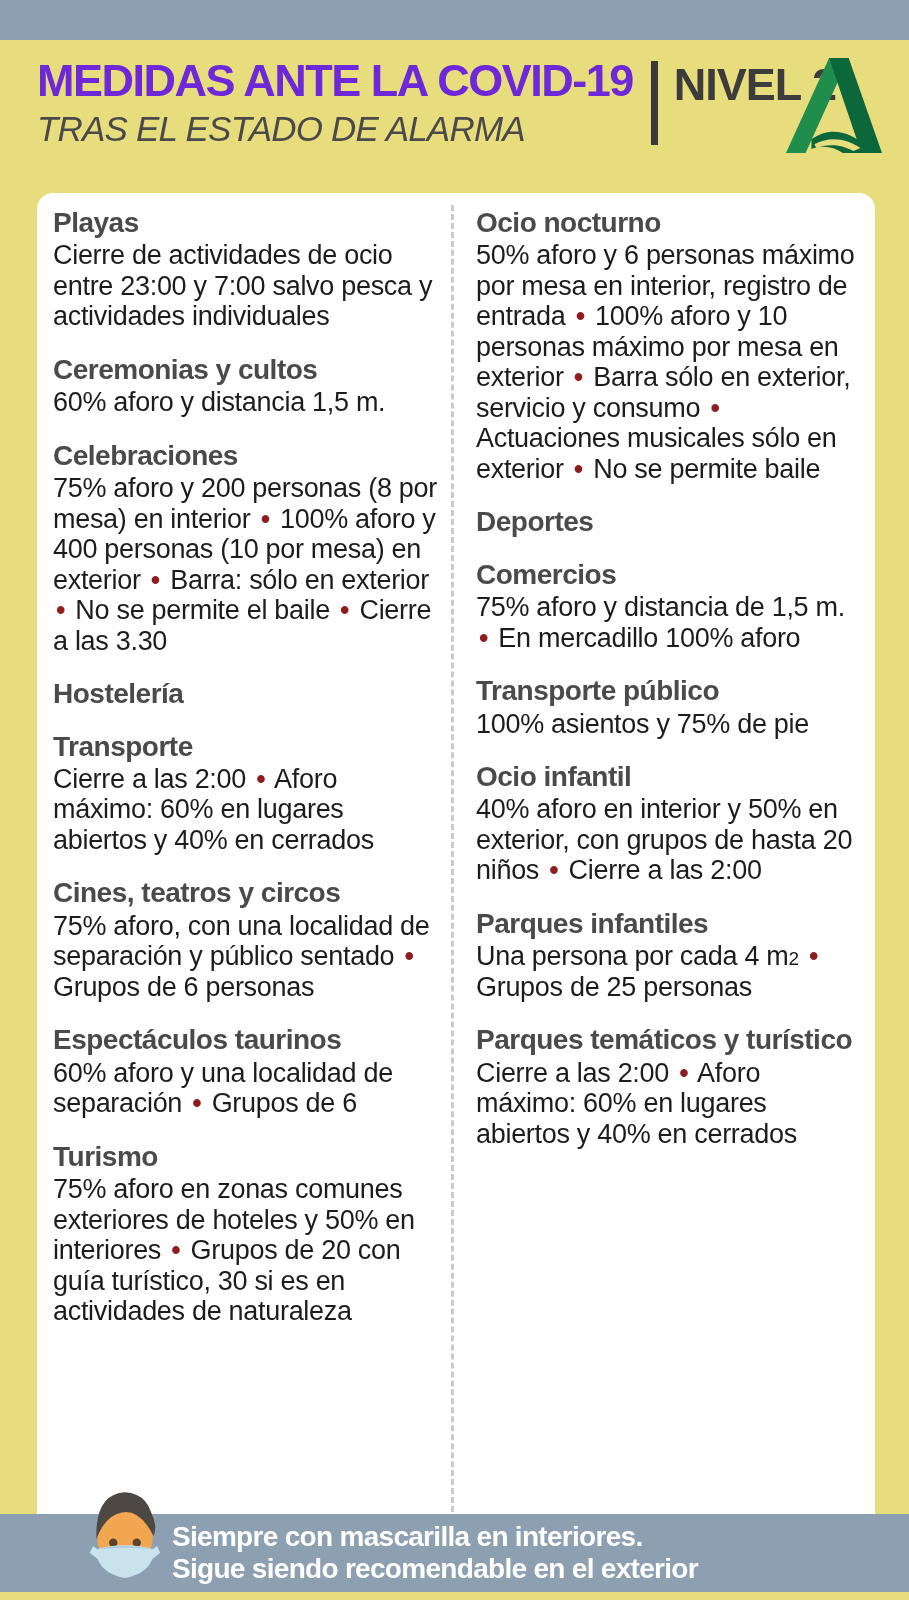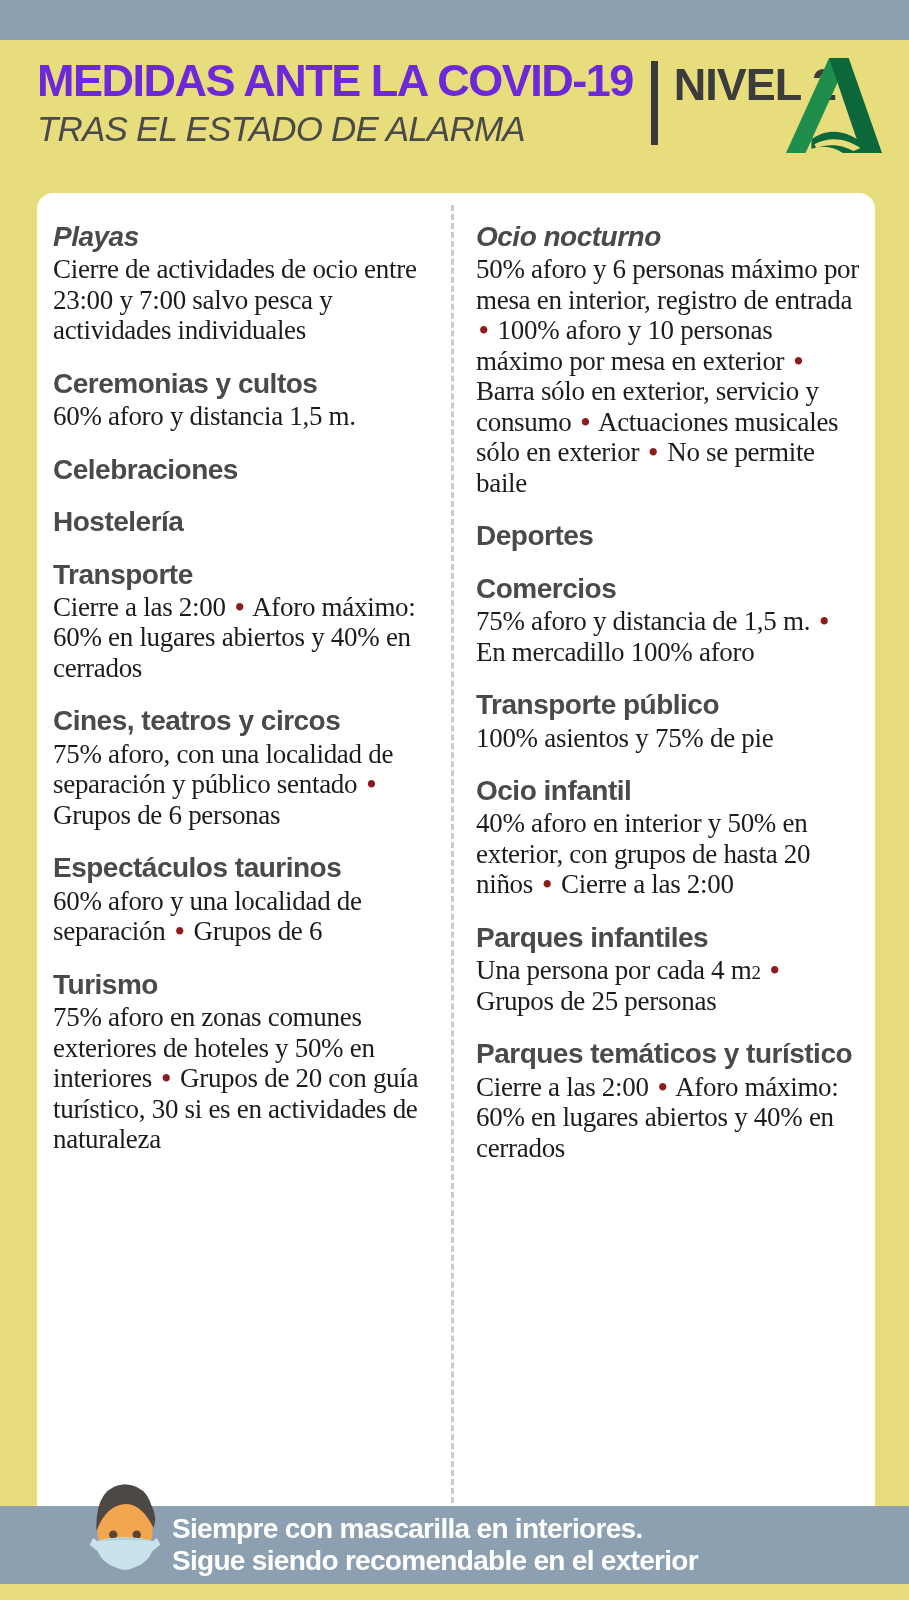--- a/index.html
+++ b/index.html
@@ -20,26 +20,26 @@
   
   .card{
     position:absolute;left:37px;right:34px;top:193px;bottom:78px;
     background:#FFFFFF;border-radius:16px 16px 0 0;overflow:hidden;
   }
   .divider{position:absolute;left:414px;top:12px;bottom:10px;width:0;border-left:3px dashed #CBCBCB;}
   .cols{display:flex;height:100%;}
   .col{width:50%;box-sizing:border-box;padding:2px 14px 0 16px;}
   .col-right{padding-left:20px;}
   .sec-title{font-size:28px;font-weight:700;color:#4A4A4A;margin:23px 0 3px 0;line-height:1.05;letter-spacing:-0.5px;}
-  .section:first-child .sec-title{margin-top:27px;font-style:italic;}
-  .sec-body{font-size:27px;color:#1C1C1C;margin:0;line-height:1.13;letter-spacing:-0.3px;font-family:Liberation Serif, serif;}
+  .section:first-child .sec-title{margin-top:13px;}
+  .sec-body{font-size:27px;color:#1C1C1C;margin:0;line-height:1.13;letter-spacing:-0.3px;}
   .dot{color:#8E1C1C;padding:0 3px;font-weight:700;}
   .sec-body sub{font-size:0.7em;vertical-align:baseline;}
   
-  .footer{position:absolute;left:0;right:0;bottom:16px;height:78px;background:#8CA0B2;}
+  .footer{position:absolute;left:0;right:0;bottom:8px;height:78px;background:#8CA0B2;}
   .footer-text{padding:7px 0 0 172px;color:#FFFFFF;font-weight:700;font-size:28px;line-height:1.13;letter-spacing:-0.7px;}
   .person{position:absolute;left:83px;bottom:5px;width:84px;height:102px;overflow:visible;}
 </style>
 </head>
 <body>
 
 <div class="topbar"></div>
 
 <div class="header">
   <div class="header-flex">
@@ -64,20 +64,21 @@
         <div class="section">
           <h3 class="sec-title">Playas</h3>
           <p class="sec-body">Cierre de actividades de ocio entre 23:00 y 7:00 salvo pesca y actividades individuales</p>
         </div>
         <div class="section">
           <h3 class="sec-title">Ceremonias y cultos</h3>
           <p class="sec-body">60% aforo y distancia 1,5 m.</p>
         </div>
         <div class="section">
           <h3 class="sec-title">Celebraciones</h3>
+          <p class="sec-body">75% aforo y 200 personas (8 por mesa) en interior <span class="dot">•</span> 100% aforo y 400 personas (10 por mesa) en exterior <span class="dot">•</span> Barra: sólo en exterior <span class="dot">•</span> No se permite el baile <span class="dot">•</span> Cierre a las 3.30</p>
         </div>
         <div class="section">
           <h3 class="sec-title">Hostelería</h3>
         </div>
         <div class="section">
           <h3 class="sec-title">Transporte</h3>
           <p class="sec-body">Cierre a las 2:00 <span class="dot">•</span> Aforo máximo: 60% en lugares abiertos y 40% en cerrados</p>
         </div>
         <div class="section">
           <h3 class="sec-title">Cines, teatros y circos</h3>

